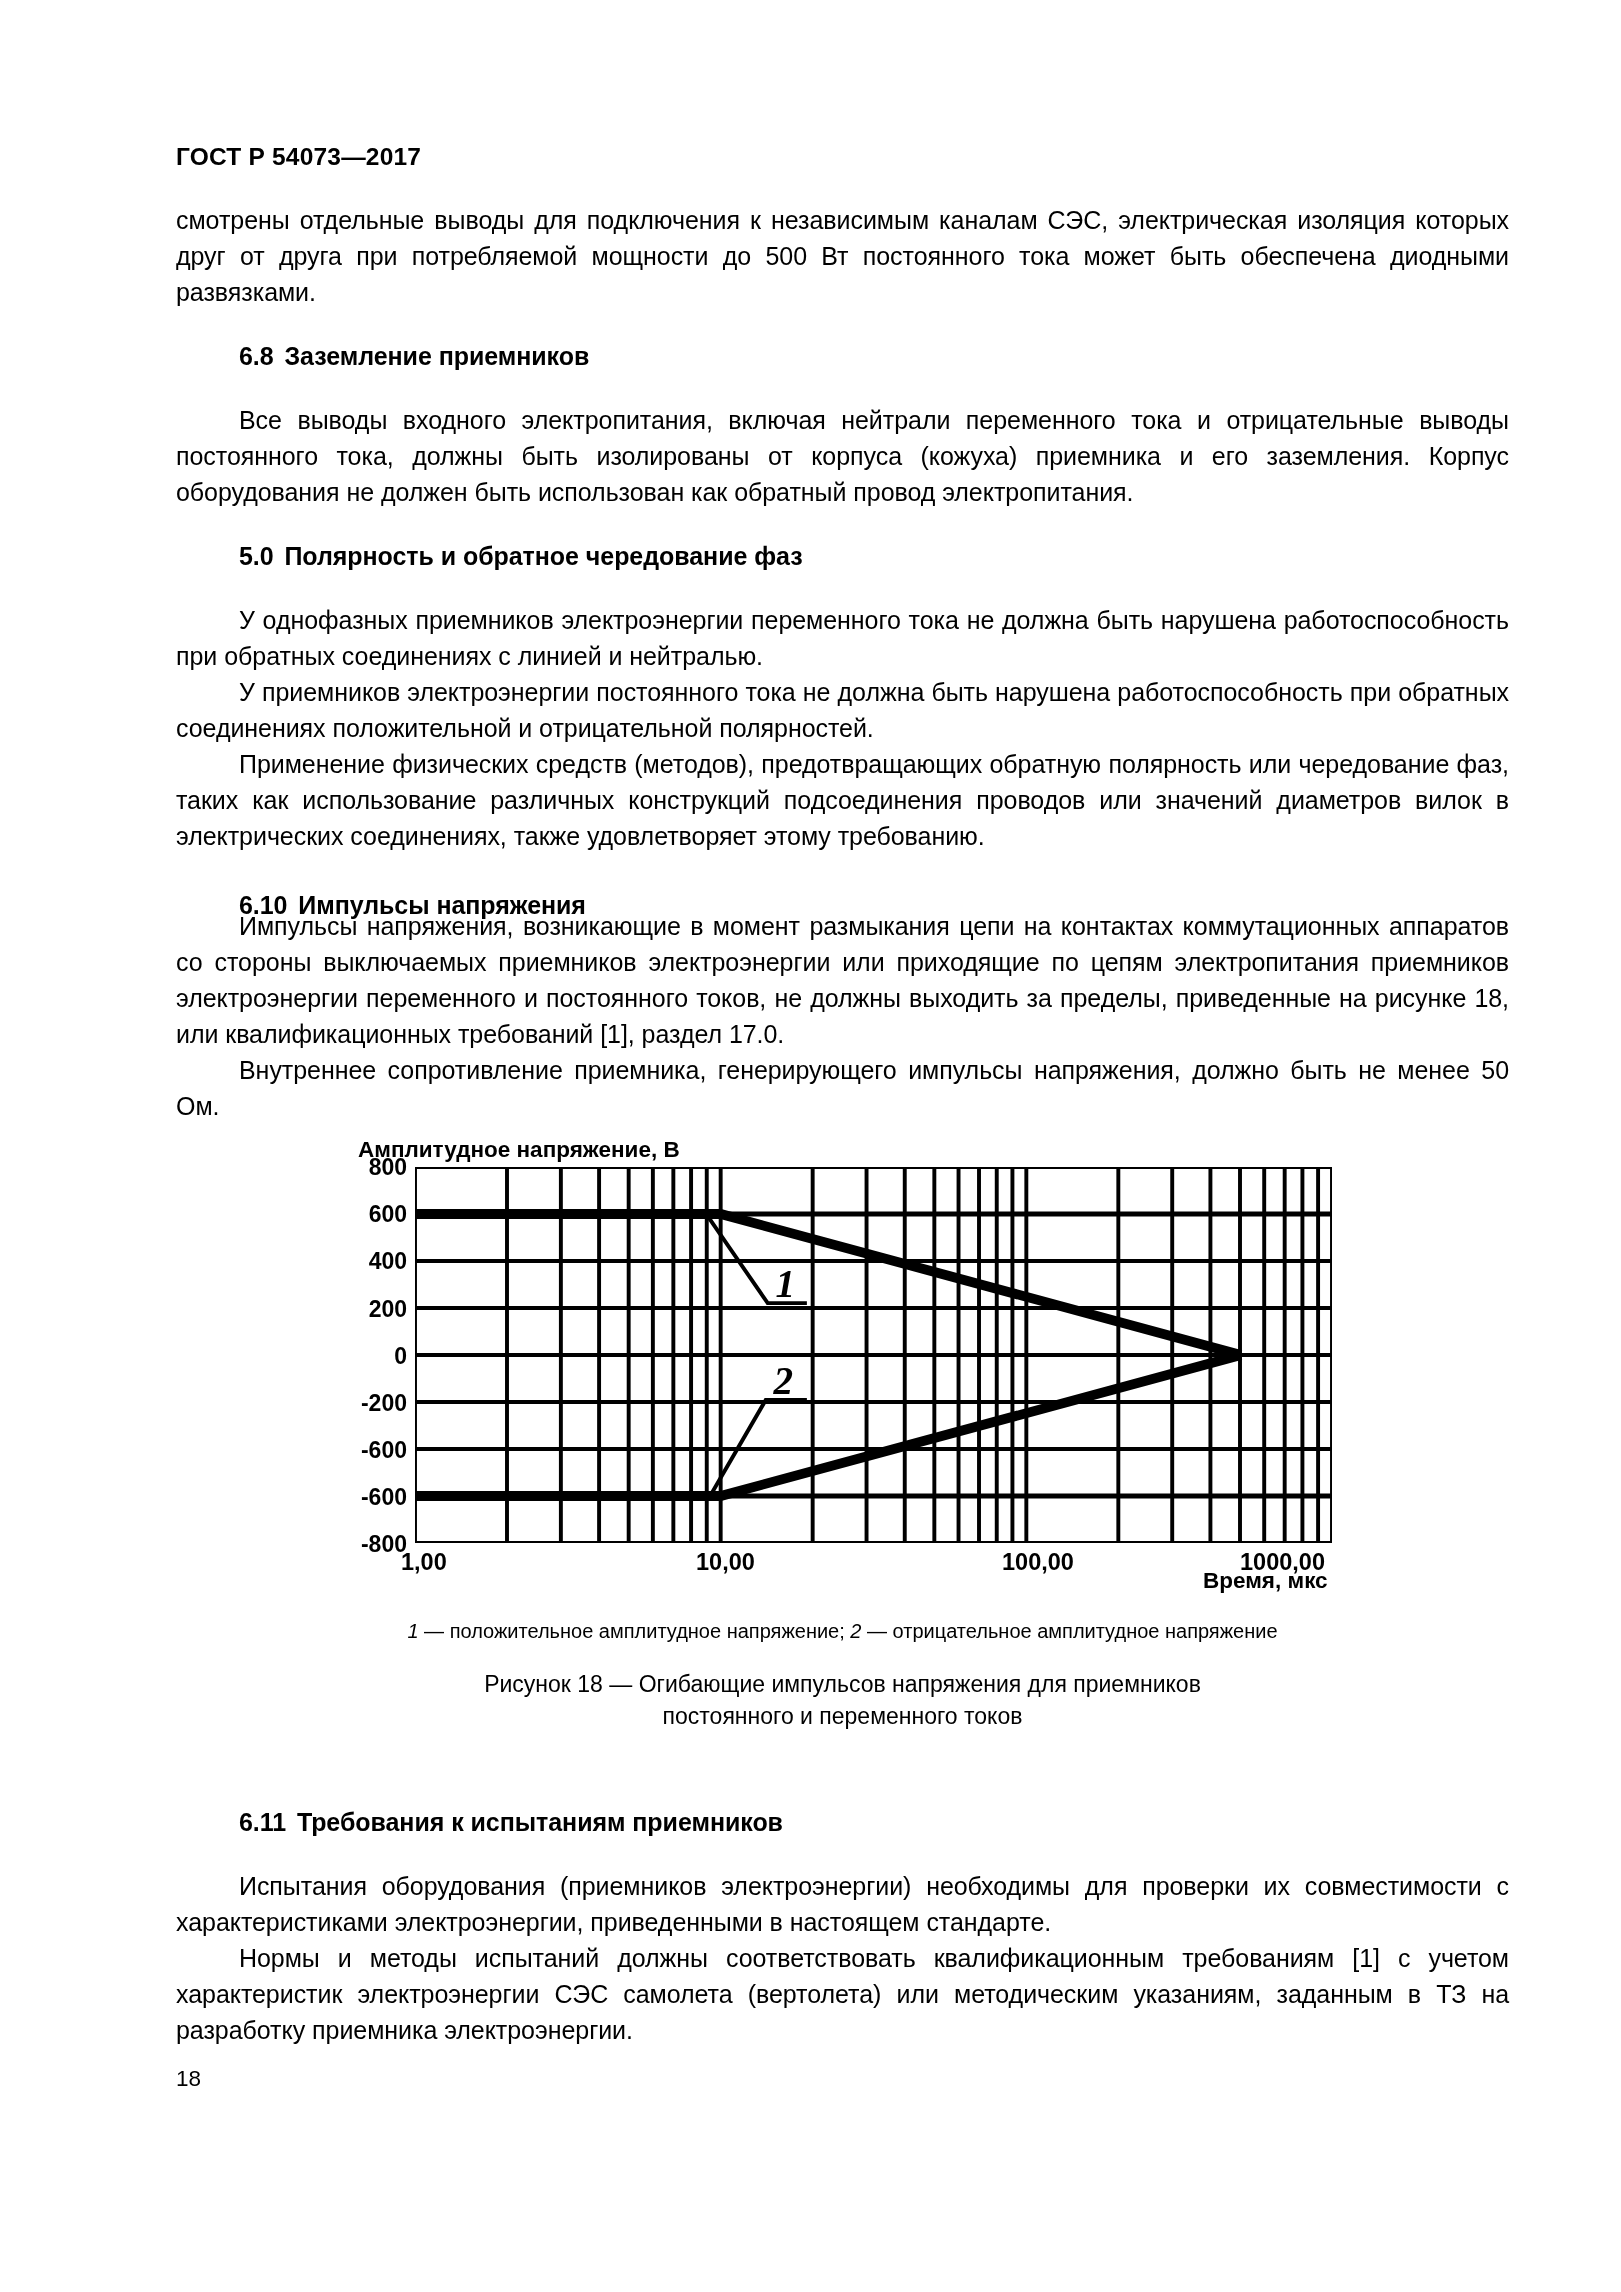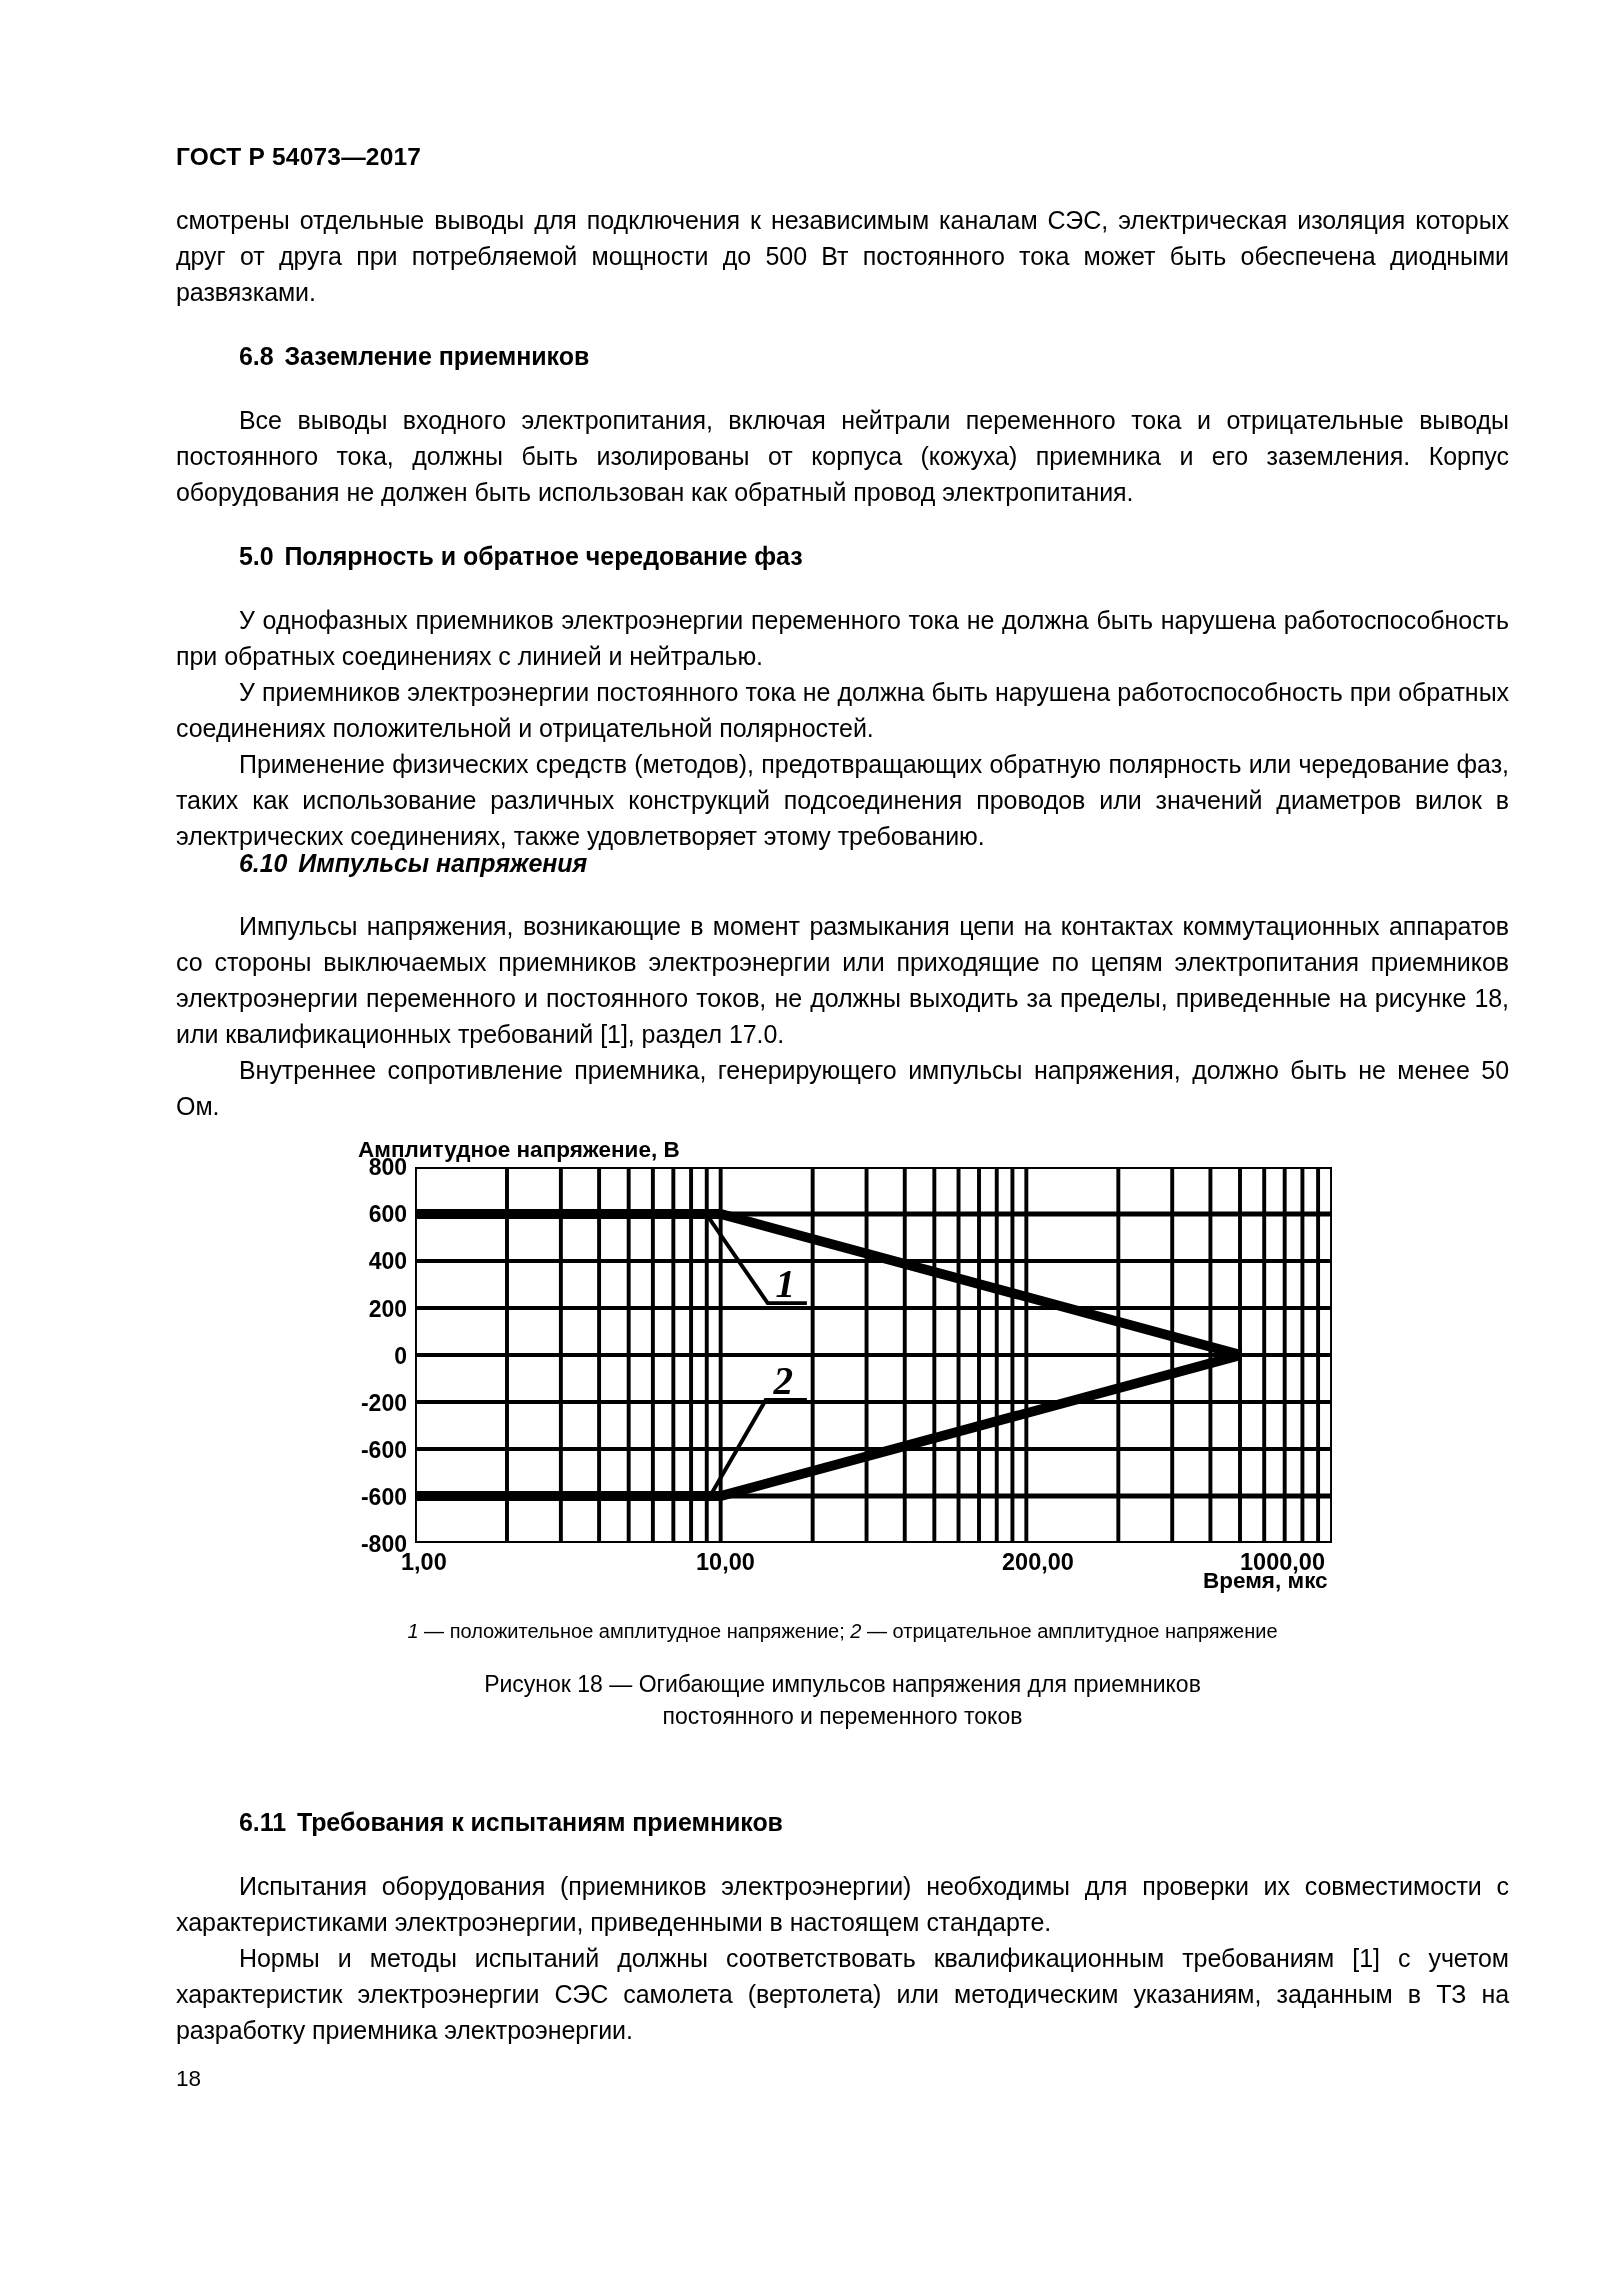--- a/index.html
+++ b/index.html
@@ -148,21 +148,21 @@
 
   <div class="blk" style="top:542px;">
     <p class="sec-head"><span class="num">5.0</span><span>Полярность и обратное чередование фаз</span></p>
   </div>
   <div class="blk" style="top:602px;">
     <p class="para indent">У однофазных приемников электроэнергии переменного тока не должна быть нарушена работоспособность при обратных соединениях с линией и нейтралью.</p>
     <p class="para indent">У приемников электроэнергии постоянного тока не должна быть нарушена работоспособность при обратных соединениях положительной и отрицательной полярностей.</p>
     <p class="para indent">Применение физических средств (методов), предотвращающих обратную полярность или чередование фаз, таких как использование различных конструкций подсоединения проводов или значений диаметров вилок в электрических соединениях, также удовлетворяет этому требованию.</p>
   </div>
 
-  <div class="blk" style="top:849px;font-style:italic;">
+  <div class="blk" style="top:891px;">
     <p class="sec-head"><span class="num">6.10</span><span>Импульсы напряжения</span></p>
   </div>
   <div class="blk" style="top:908px;">
     <p class="para indent">Импульсы напряжения, возникающие в момент размыкания цепи на контактах коммутационных аппаратов со стороны выключаемых приемников электроэнергии или приходящие по цепям электропитания приемников электроэнергии переменного и постоянного токов, не должны выходить за пределы, приведенные на рисунке 18, или квалификационных требований [1], раздел 17.0.</p>
     <p class="para indent">Внутреннее сопротивление приемника, генерирующего импульсы напряжения, должно быть не менее 50 Ом.</p>
   </div>
 
   <div class="figure">
     <div class="chart-wrap">
 
@@ -174,21 +174,21 @@
       <div class="ytick" style="top:124px;">400</div>
       <div class="ytick" style="top:172px;">200</div>
       <div class="ytick" style="top:219px;">0</div>
       <div class="ytick" style="top:266px;">-200</div>
       <div class="ytick" style="top:313px;">-600</div>
       <div class="ytick" style="top:360px;">-600</div>
       <div class="ytick" style="top:407px;">-800</div>
 
       <div class="xtick" style="left:225px;">1,00</div>
       <div class="xtick" style="left:520px;">10,00</div>
-      <div class="xtick" style="left:826px;">200,00</div>
+      <div class="xtick" style="left:826px;">100,00</div>
       <div class="xtick" style="left:1064px;">1000,00</div>
 
       <svg class="plot" viewBox="0 0 936 384" preserveAspectRatio="none">
 
         <g stroke="#000000" fill="none">
           <line x1="0" y1="0" x2="936" y2="0" stroke-width="4"></line>
           <line x1="0" y1="48" x2="936" y2="48" stroke-width="5"></line>
           <line x1="0" y1="96" x2="936" y2="96" stroke-width="4"></line>
           <line x1="0" y1="144" x2="936" y2="144" stroke-width="4"></line>
           <line x1="0" y1="192" x2="936" y2="192" stroke-width="4"></line>

